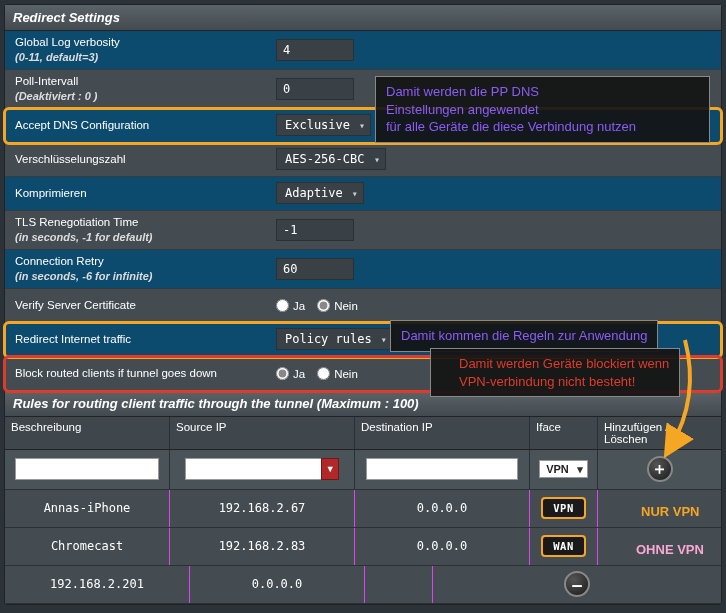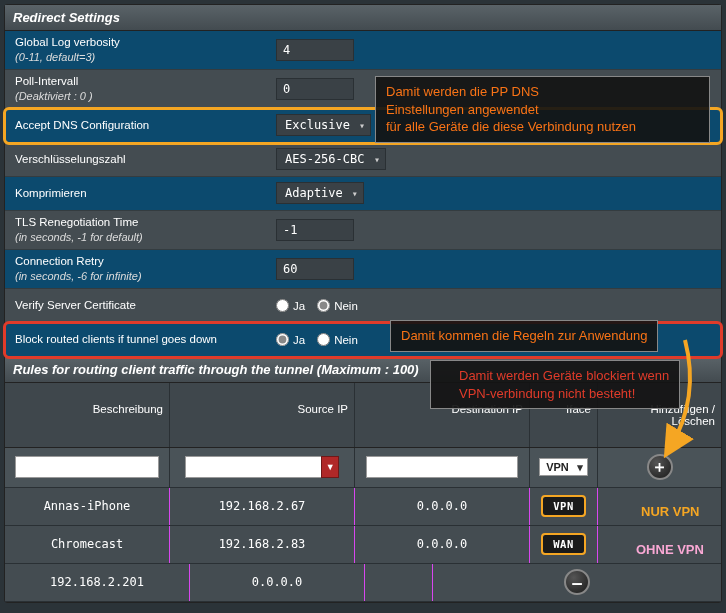--- a/index.html
+++ b/index.html
@@ -3,40 +3,40 @@
 <meta charset="utf-8">
 <style>
   * { box-sizing: border-box; margin: 0; padding: 0; }
   body { background: #2b3338; font-family: Arial, sans-serif; font-size: 12px; color: #fff; width: 726px; height: 613px; position: relative; overflow: hidden; }
   
   .panel { background: #4a5358; border: 1px solid #222; margin: 4px; border-radius: 3px; }
   .section-title { background: linear-gradient(#5a6368, #434b50); padding: 5px 8px; font-weight: bold; font-size: 13px; font-style: italic; border-bottom: 1px solid #222; }
   .row { display: flex; align-items: center; border-bottom: 1px solid #343c40; min-height: 34px; background: #0c4a6e; }
   .row:nth-child(odd) { background: #444c51; }
   .label-cell { width: 265px; padding: 4px 10px; font-size: 11.5px; line-height: 1.3; }
-  .label-cell .sub { font-style: italic; font-size: 11px; color: #dcdcdc; }
+  .label-cell .sub { font-style: italic; font-size: 11px; color: #dcdcdc; font-weight: bold; }
   .value-cell { flex: 1; padding: 4px 6px; display: flex; align-items: center; gap: 8px; position: relative; }
   
   input[type=text].tf { background: #3a4146; border: 1px solid #2a3034; color: #fff; font-family: monospace; font-size: 12px; padding: 3px 6px; width: 78px; }
   
   .select { background: #3a4146; border: 1px solid #2a3034; color: #fff; font-family: monospace; font-size: 12px; padding: 3px 20px 3px 8px; position: relative; cursor: pointer; display: inline-flex; align-items: center; }
   .select::after { content: "▾"; position: absolute; right: 5px; font-size: 10px; color: #ccc; }
   
   .radio-wrap { display: flex; gap: 12px; align-items: center; }
   .radio-wrap label { display: flex; gap: 4px; align-items: flex-end; font-size: 11.5px; cursor: pointer; }
   input[type=radio] { accent-color: #888; cursor: pointer; }
   
   .hl-orange { outline: 3px solid #f5a623; outline-offset: -1px; border-radius: 4px; }
   .hl-red { outline: 3px solid #e03b2a; outline-offset: -1px; border-radius: 4px; }
   
-  .annot { background: rgba(20,20,20,0.92); border: 1px solid #888; color: #f97316; font-size: 13px; padding: 6px 10px; position: absolute; z-index: 50; line-height: 1.35; }
+  .annot { background: rgba(20,20,20,0.92); border: 1px solid #888; color: #8b5cf6; font-size: 13px; padding: 6px 10px; position: absolute; z-index: 50; line-height: 1.35; }
   .annot.red-text { color: #e03b2a; }
   
   .rules-header { display: flex; background: #3f474c; border-bottom: 1px solid #222; }
-  .rules-header > div { padding: 20px 6px; text-align: right; font-size: 11.5px; border-right: 1px solid #2a3034; }
+  .rules-header > div { padding: 4px 6px; text-align: left; font-size: 11.5px; border-right: 1px solid #2a3034; }
   .col-desc { width: 165px; }
   .col-src { width: 185px; }
   .col-dst { width: 175px; }
   .col-iface { width: 68px; }
   .col-act { flex: 1; border-right: none !important; }
   
   .rules-row { display: flex; border-bottom: 1px solid #2a3034; min-height: 40px; align-items: stretch; background: #4a5358; }
   .rules-row > div { display: flex; align-items: center; justify-content: center; border-right: 1px solid #2a3034; padding: 4px; }
   .rules-row input[type=text] { background: #fff; border: 1px solid #999; color: #222; font-size: 12px; padding: 3px; width: 92%; height: 22px; }
   .rules-row .mini-sel { background: #fff; color: #222; border: 1px solid #999; padding: 2px 18px 2px 6px; font-size: 11px; position: relative; cursor: pointer; font-weight: bold; }
@@ -126,20 +126,26 @@
             <span>Ja</span>
           </label>
         <label>
             <input type="radio" name="vc" checked="" style="">
             <span>Nein</span>
           </label>
       </div>
     </div>
   </div>
 
+  <div class="row hl-orange">
+    <div class="label-cell">Redirect Internet traffic</div>
+    <div class="value-cell">
+      <div class="select" style="min-width:110px">Policy rules</div>
+    </div>
+  </div>
 
   <div class="row hl-red">
     <div class="label-cell">Block routed clients if tunnel goes down</div>
     <div class="value-cell">
       <div class="radio-wrap">
         <label>
             <input type="radio" name="br" checked="" style="">
             <span>Ja</span>
           </label>
         <label>
@@ -207,21 +213,21 @@
         <div class="circ-btn">—</div>
       </div>
   </div>
 
 </div>
 
 <div class="annot" style="top:76px; left:375px; width:335px; white-space:pre-line;">Damit werden die PP DNS
 Einstellungen angewendet
 für alle Geräte die diese Verbindung nutzen</div>
 <div class="annot" style="top:320px; left:390px;">Damit kommen die Regeln zur Anwendung</div>
-<div class="annot red-text" style="top:360px; left:430px; white-space:pre-line;padding-left:28px;">Damit werden Geräte blockiert wenn
+<div class="annot red-text" style="top:348px; left:430px; white-space:pre-line;padding-left:28px;">Damit werden Geräte blockiert wenn
 VPN-verbindung nicht besteht!</div>
 
 <div class="side-label" style="top:504px; left:641px;">NUR VPN</div>
 <div class="side-label orange2" style="top:542px; left:636px;">OHNE VPN</div>
 
 <svg class="arrow-svg" style="top:338px; left:630px;" width="90" height="120">
   <defs>
       <marker id="ah" markerWidth="8" markerHeight="8" refX="5" refY="4" orient="auto">
         <polygon points="0,0 8,4 0,8" fill="#f5a623"></polygon>
       </marker>

